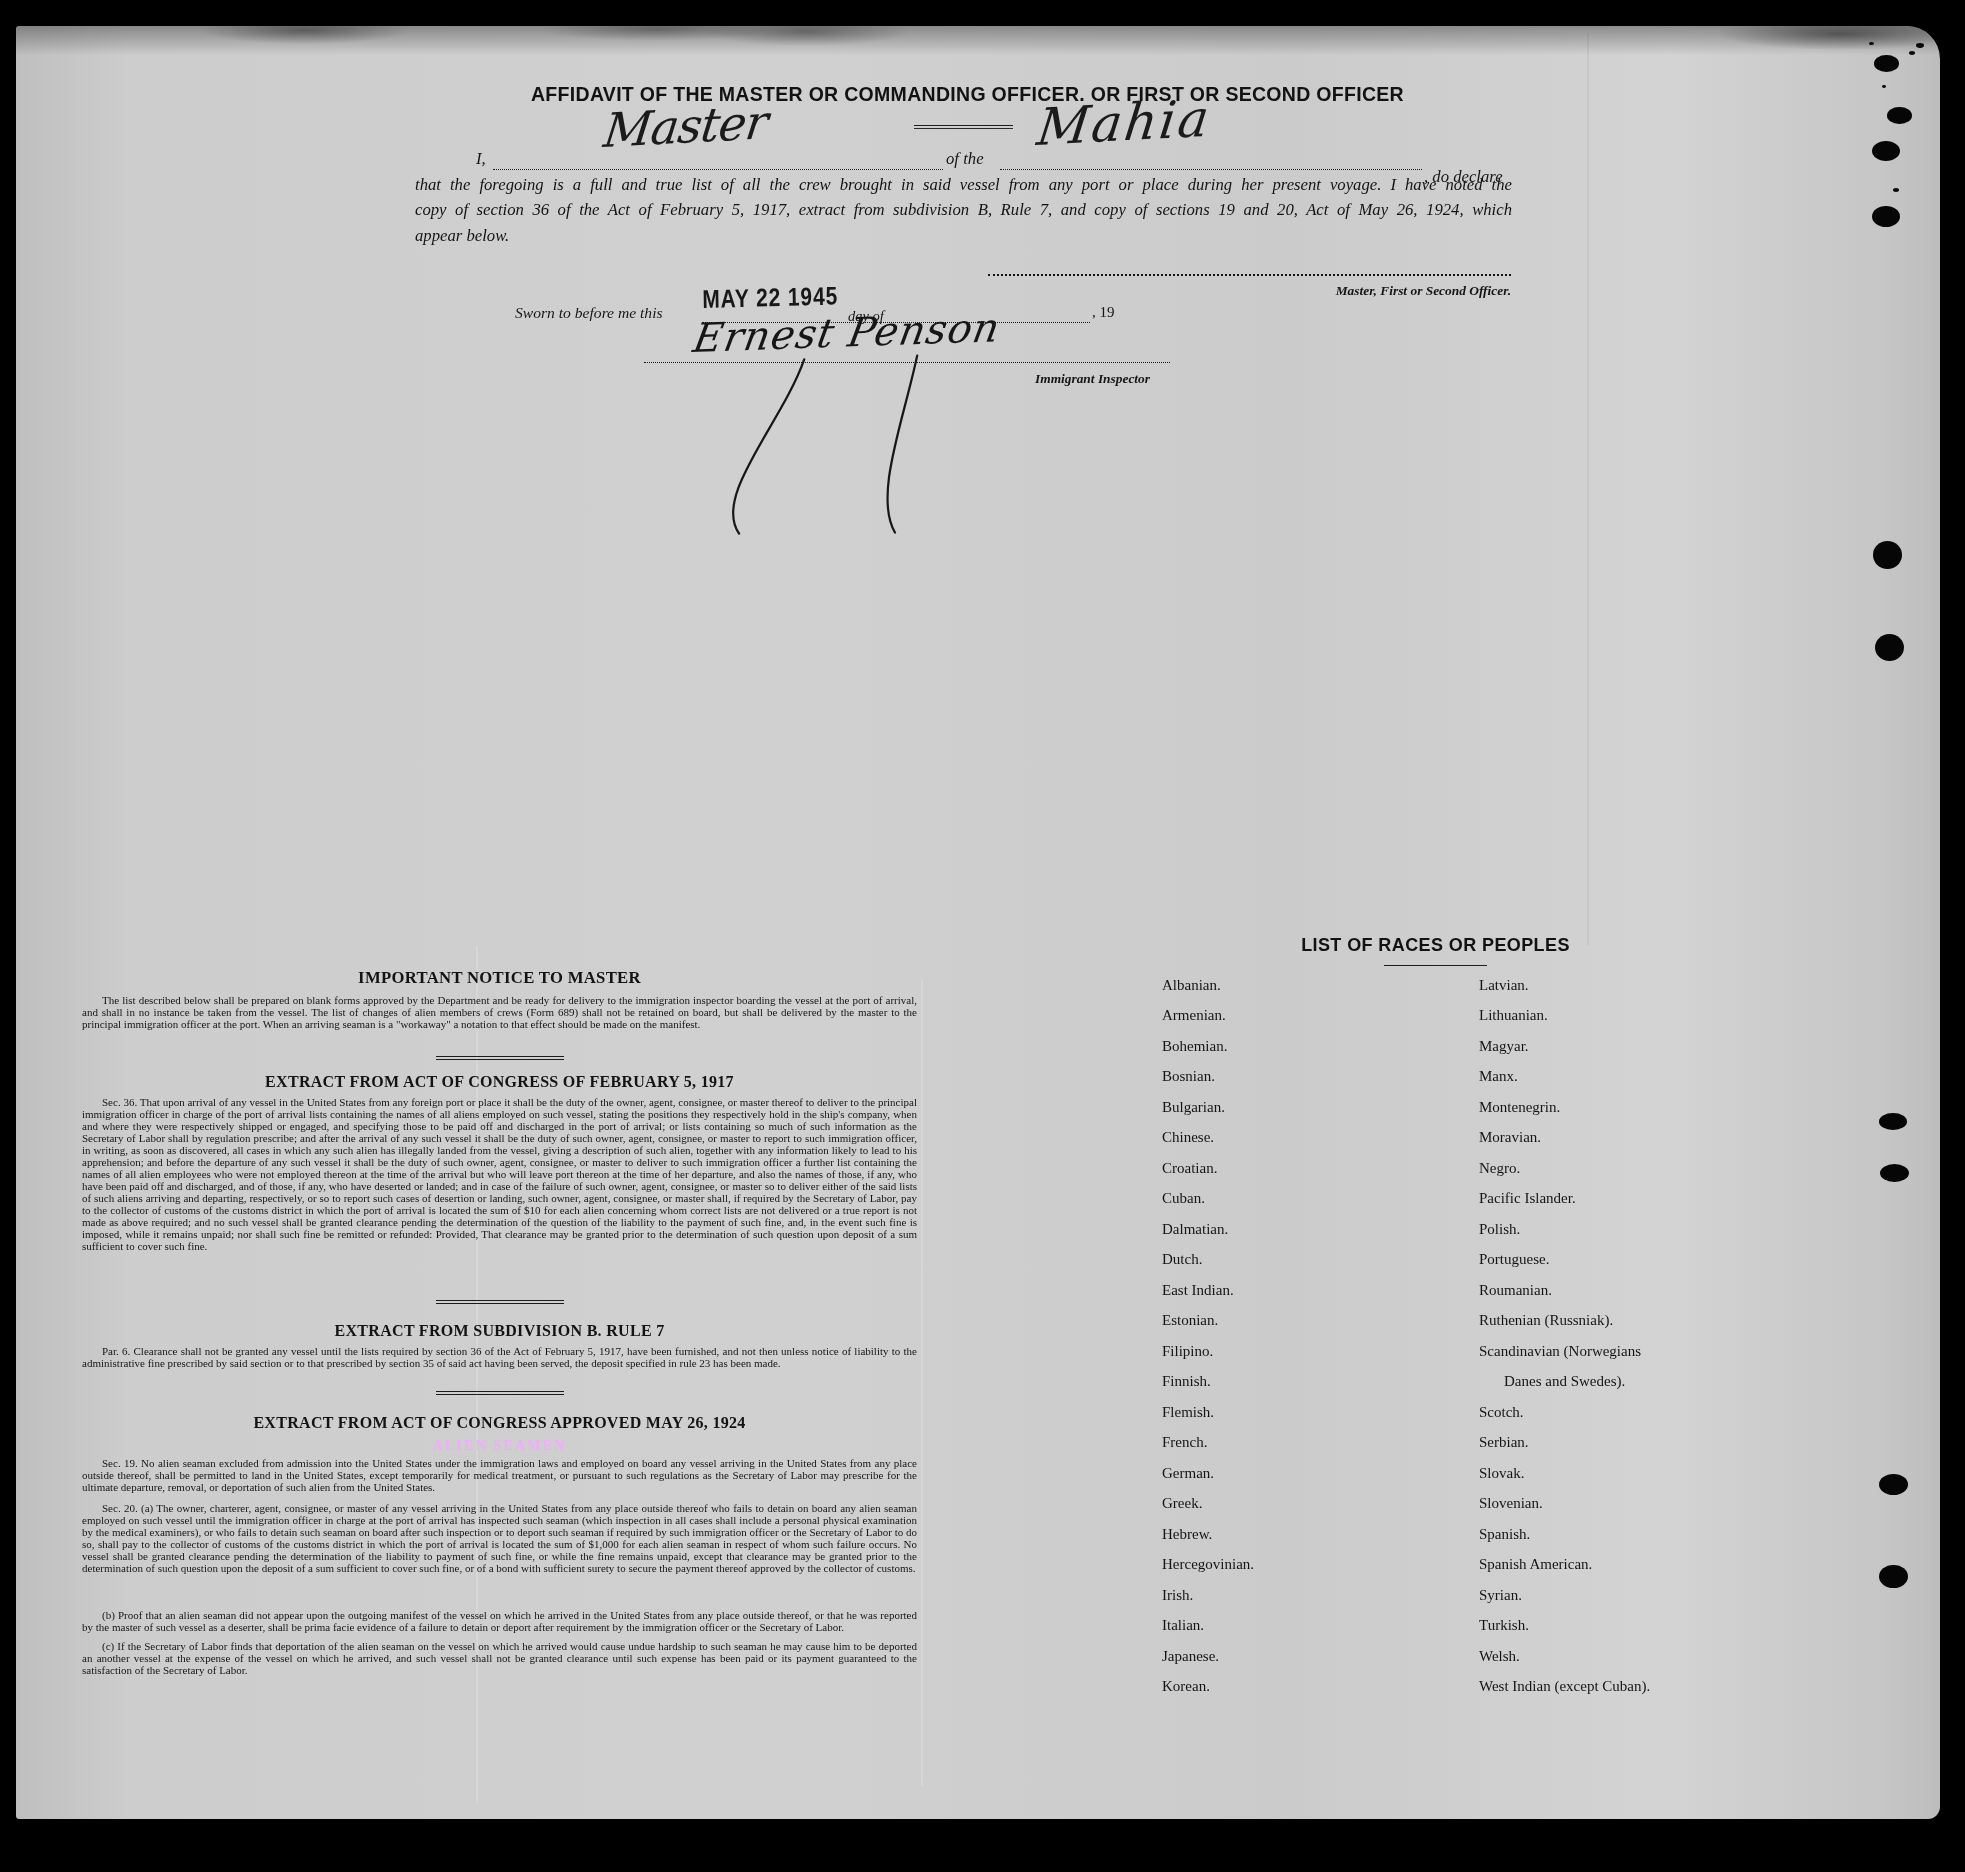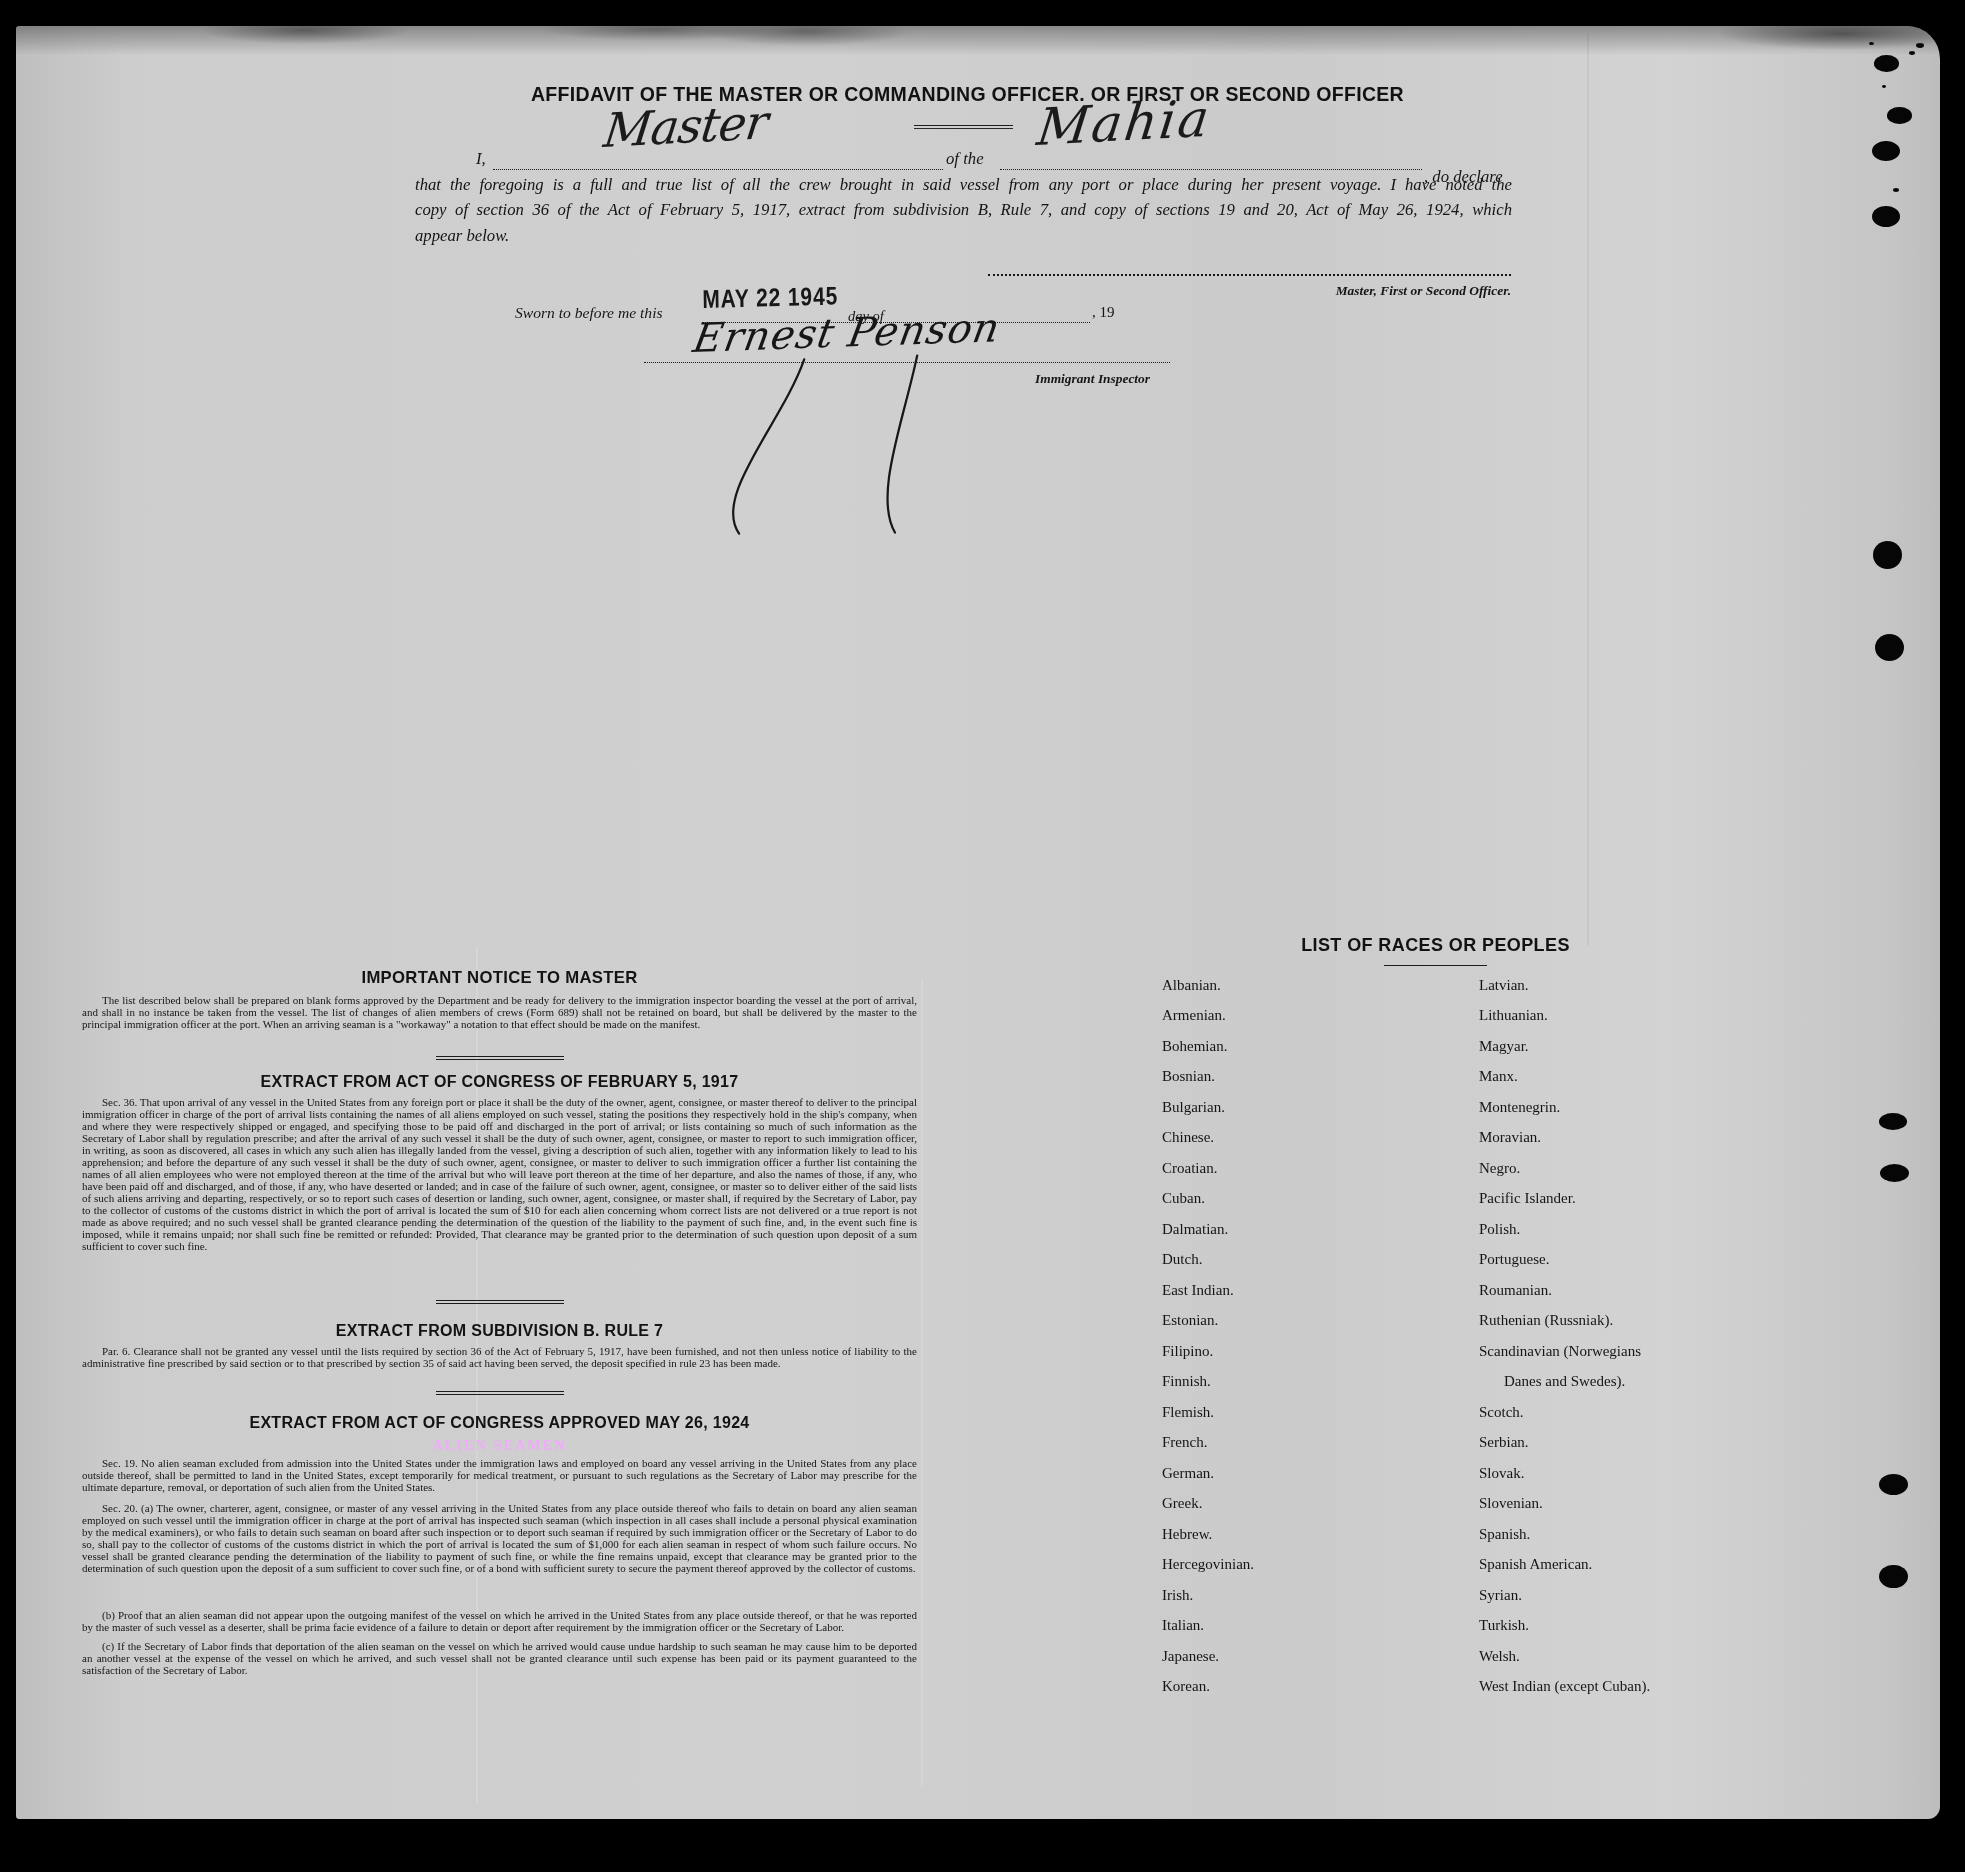--- a/index.html
+++ b/index.html
@@ -57,21 +57,21 @@
     transform:scaleX(.82) rotate(-1.2deg);transform-origin:left top;white-space:nowrap;
   }
   .signature{
     position:absolute;left:690px;top:315px;
     font-family:"DejaVu Serif", serif;font-style:italic;font-size:40px;letter-spacing:1.1px;color:#161616;
     transform:rotate(-2deg) skewX(-12deg);transform-origin:left bottom;white-space:nowrap;z-index:3;
   }
   .flourish{position:absolute;left:640px;top:312px;z-index:2;}
   .sec-heading{
     position:absolute;left:82px;width:835px;text-align:center;
-    font-family:Liberation Sans, sans-serif;font-weight:bold;font-size:16px;letter-spacing:0.3px;color:#131313;
+    font-family:Liberation Serif, serif;font-weight:bold;font-size:16px;letter-spacing:0.3px;color:#131313;
   }
   .body-par{
     position:absolute;left:82px;width:835px;
     font-size:11px;line-height:12px;text-align:justify;text-indent:20px;color:#161616;
   }
   .sec-rule{position:absolute;left:436px;width:128px;height:2.2px;border-top:0.8px solid #1c1c1c;border-bottom:0.8px solid #1c1c1c;}
   .alien-sub{
     position:absolute;left:82px;width:835px;text-align:center;
     font-family:"Liberation Serif", serif;font-weight:bold;font-size:14px;letter-spacing:2.2px;color:#f0abfc;
   }

